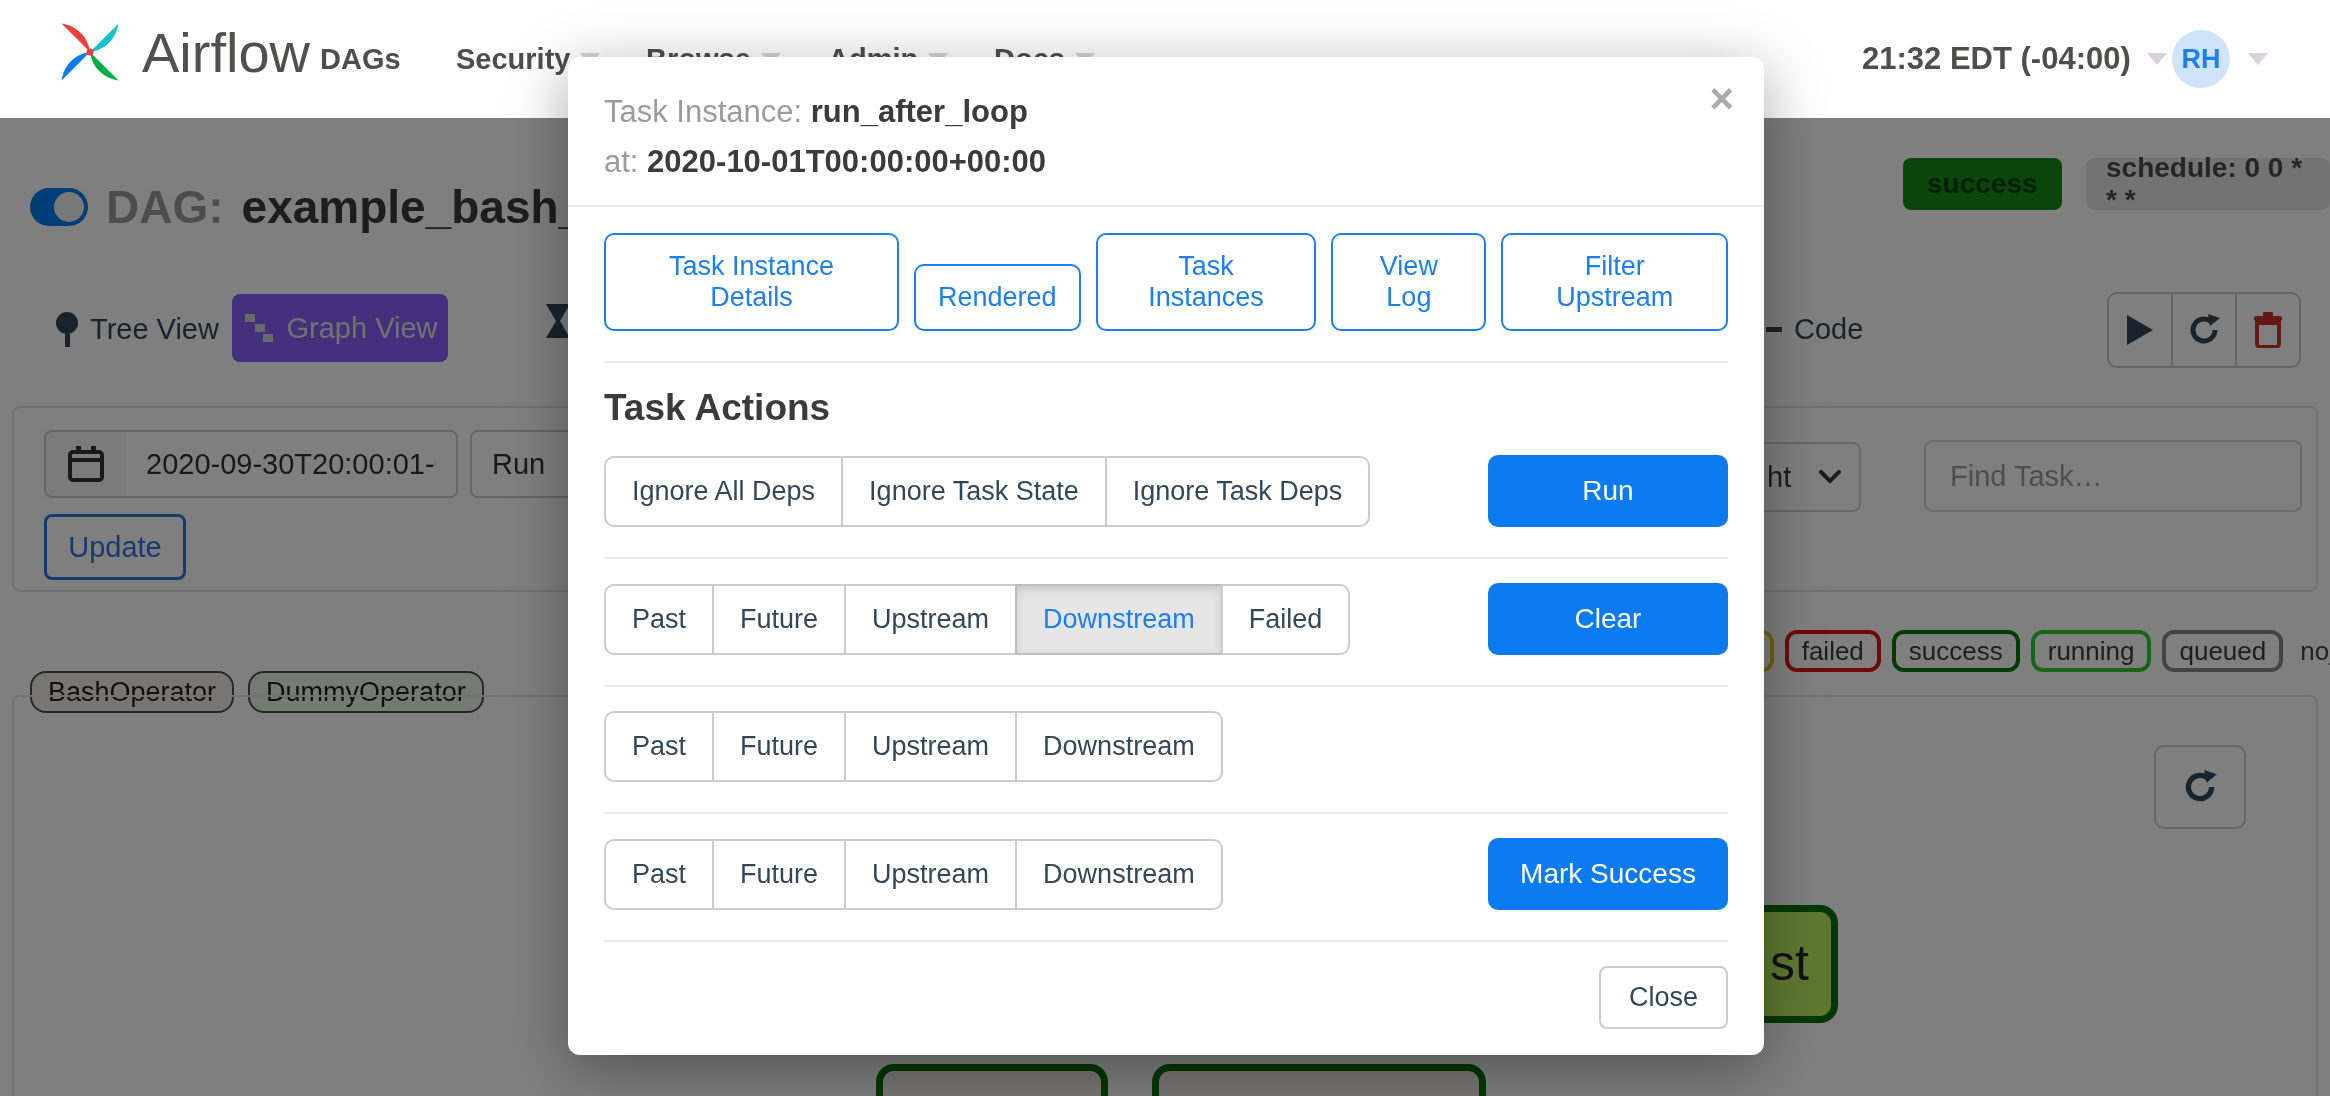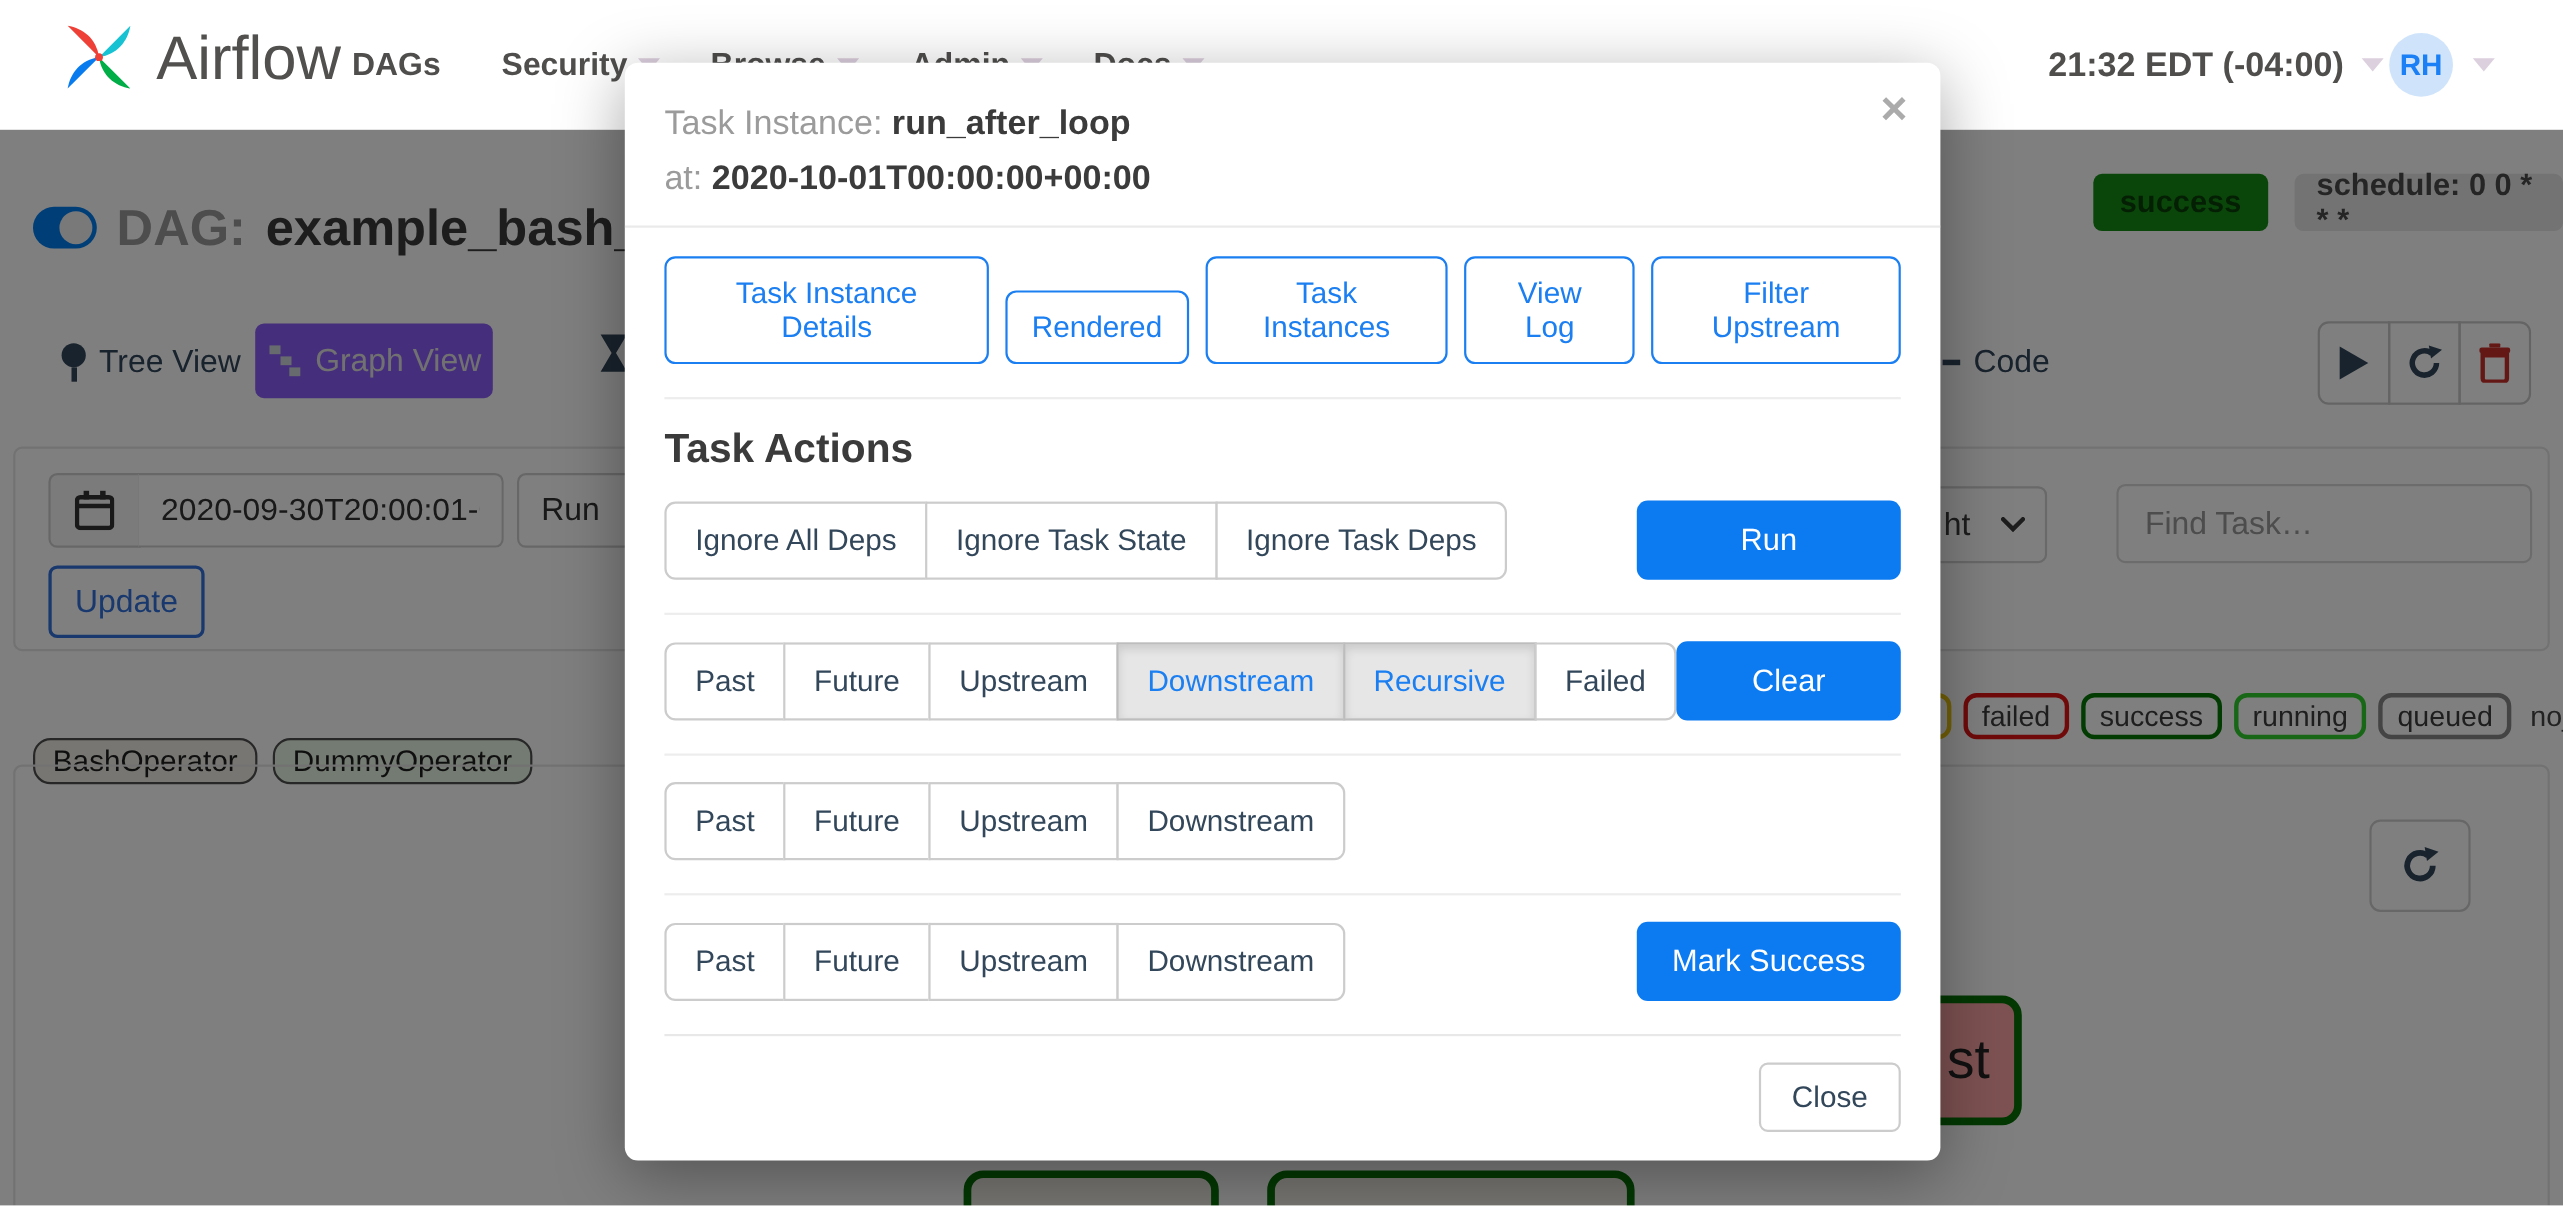--- a/index.html
+++ b/index.html
@@ -94,21 +94,21 @@
   .lg-success { border-color:#077807; }
   .lg-running { border-color:#2ece2e; }
   .lg-queued  { border-color:#888888; }
   .lg-none { font-size:26px; color:#444; margin-left:6px; }
 
   .graph-panel { position:absolute; left:12px; right:12px; top:577px; height:540px;
                  border:2px solid #e5e5e5; border-radius:8px; }
   .refresh-box { position:absolute; left:2140px; top:48px; width:92px; height:84px; border:2px solid #cfcfcf;
                  border-radius:10px; display:flex; align-items:center; justify-content:center; cursor:pointer; }
   .task-node { position:absolute; border:7px solid #067006; border-radius:18px; }
-  .node-st { left:1678px; top:208px; width:146px; height:118px; background:#fca5a5; }
+  .node-st { left:1678px; top:208px; width:146px; height:118px; background:#bef264; }
   .node-st span { position:absolute; right:22px; top:22px; font-size:50px; color:#222; }
   .node-a { left:862px; top:367px; width:232px; height:110px; background:#f0ede4; }
   .node-b { left:1138px; top:367px; width:334px; height:110px; background:#f0ede4; }
 
   .backdrop { position:absolute; top:118px; left:0; right:0; bottom:0; background:rgba(0,0,0,0.5); z-index:40; }
 
   
   .modal { position:absolute; left:568px; top:57px; width:1196px; height:998px; background:#fff;
            border-radius:12px; z-index:60; box-shadow:0 14px 60px rgba(0,0,0,0.35); overflow:hidden; }
   .modal-header { padding:30px 36px 18px; border-bottom:2px solid #eaeaea; position:relative; }
@@ -321,21 +321,20 @@
         <button class="solid-btn">Run</button>
       </div>
       <hr class="mhr">
 
       <div class="action-row">
         <div class="btn-group">
           <button class="group-btn">Past</button>
           <button class="group-btn">Future</button>
           <button class="group-btn">Upstream</button>
           <button class="group-btn active">Downstream</button>
-          <button class="group-btn active">Recursive</button>
           <button class="group-btn">Failed</button>
         </div>
         <button class="solid-btn">Clear</button>
       </div>
       <hr class="mhr">
 
       <div class="action-row">
         <div class="btn-group">
           <button class="group-btn">Past</button>
           <button class="group-btn">Future</button>

